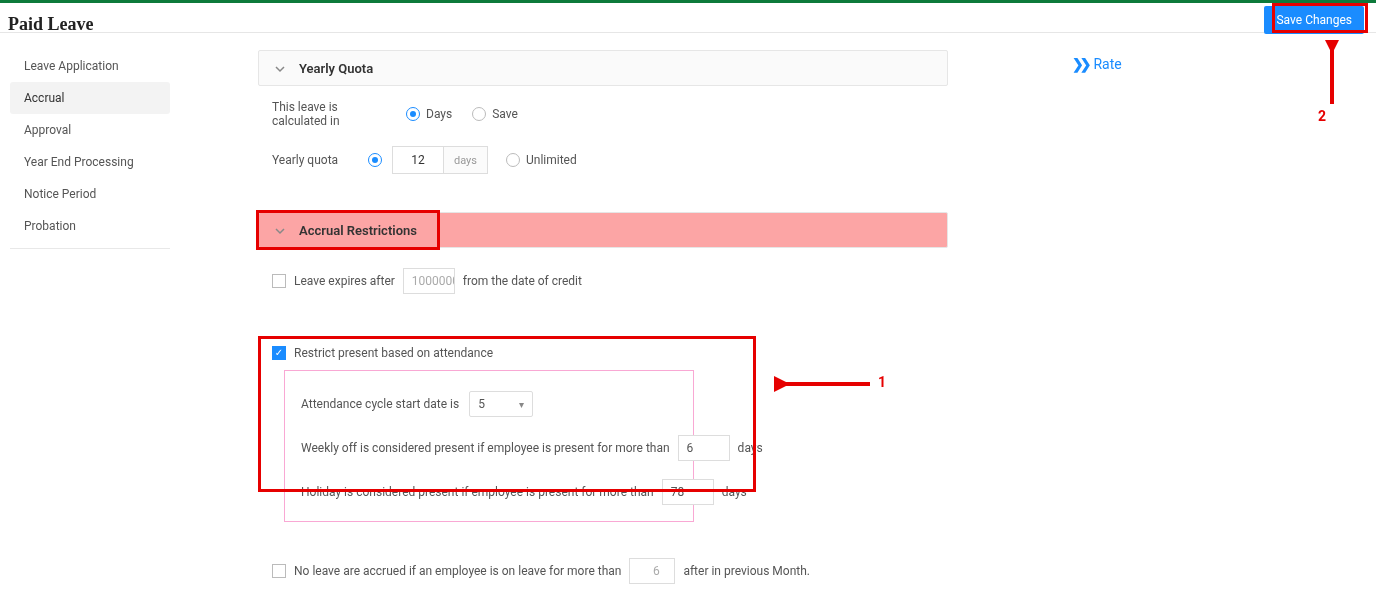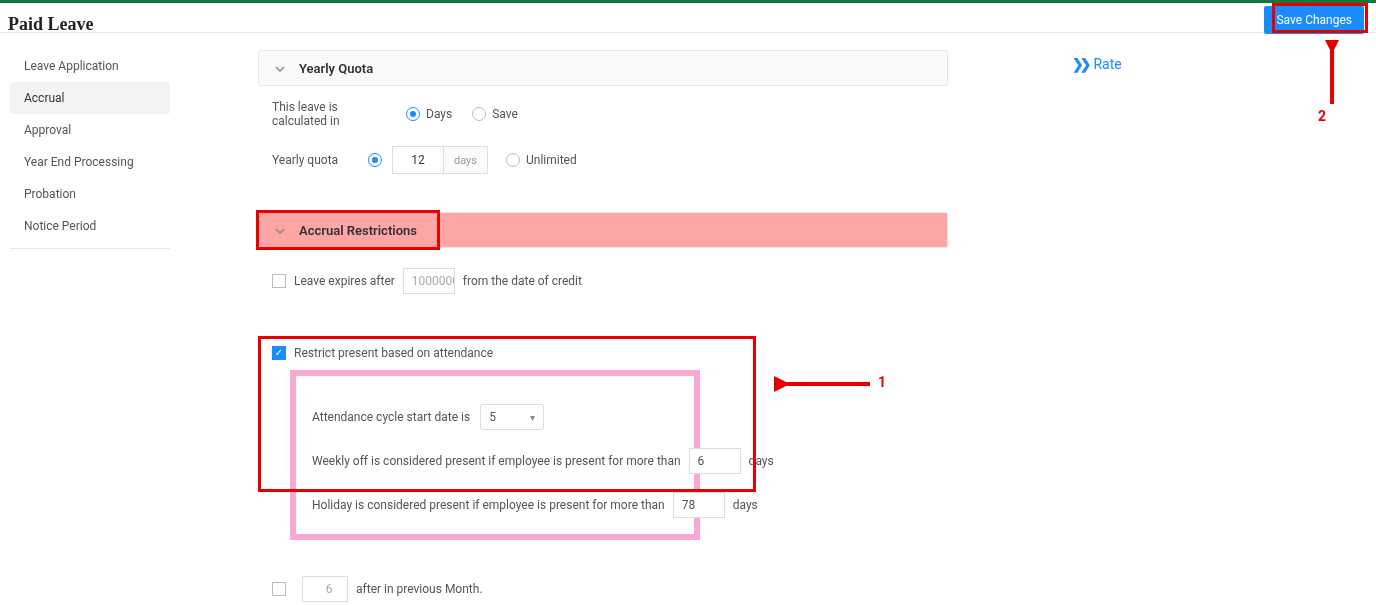--- a/index.html
+++ b/index.html
@@ -42,21 +42,21 @@
 
   .accordion-gap { height:14px; }
 
   .restrict-outline { position:absolute; border:3px solid #e60000; pointer-events:none; }
 
   .cb { width:14px; height:14px; border:1px solid #bbb; background:#fff; display:inline-flex; align-items:center; justify-content:center; margin-right:8px; }
   .cb.checked { background:#1a8cff; border-color:#1a8cff; }
   .cb .tick { color:#fff; font-size:10px; line-height:1; display:none; }
   .cb.checked .tick { display:block; }
 
-  .sub-panel { border:6px solid #f9a8d4; margin:10px 0 0 18px; width:410px; padding:28px 16px 10px 16px; font-size:12px; color:#555; }
+  .sub-panel { border:1px solid #f9a8d4; margin:10px 0 0 12px; width:410px; padding:20px 16px 10px 16px; font-size:12px; color:#555; }
 
   .select { display:inline-flex; align-items:center; border:1px solid #ddd; height:26px; padding:0 8px; width:64px; justify-content:space-between; border-radius:2px; }
   .select .sv { font-size:12px; color:#555; }
   .select .cv { font-size:10px; color:#888; }
 
   .small-input { width:52px; height:26px; border:1px solid #ddd; text-align:left; padding-left:8px; font-size:12px; color:#555; }
   .small-input.readonly { color:#aaa; }
 
   .line { display:flex; align-items:center; margin:0 0 18px 0; flex-wrap:nowrap; }
   .line .t { font-size:12px; color:#555; white-space:nowrap; }
@@ -87,22 +87,22 @@
   <div class="page-title">Paid Leave</div>
 </div>
 <button class="save-btn">Save Changes</button>
 <div class="save-outline"></div>
 
 <div class="sidebar">
   <div class="side-item">Leave Application</div>
   <div class="side-item active">Accrual</div>
   <div class="side-item">Approval</div>
   <div class="side-item">Year End Processing</div>
+  <div class="side-item">Notice Period</div>
   <div class="side-item">Probation</div>
-  <div class="side-item">Notice Period</div>
   <hr class="side-rule">
 </div>
 
 <div class="help">
   <span class="gl">❯❯</span>
   <span>Rate</span>
 </div>
 
 <div class="main">
 
@@ -188,20 +188,21 @@
         <input class="small-input" style="margin: 0px 8px;" value="78">
         <span class="t">days</span>
       </div>
     </div>
     <div class="restrict-outline" style="left:0px; top:0px; width:498px; height:156px"></div>
   </div>
 
   <div class="after-block">
     <div class="line">
       <span class="cb"></span>
+      <span class="t">No leave are accrued if an employee is on leave for more than</span>
       <input class="small-input readonly" style="margin: 0px 8px; text-align: center; width: 46px;" readonly="" value="6">
       <span class="t">after in previous Month.</span>
     </div>
 
   </div>
 
 </div>
 
 <div class="arrow1">
   <svg width="110" height="24">

